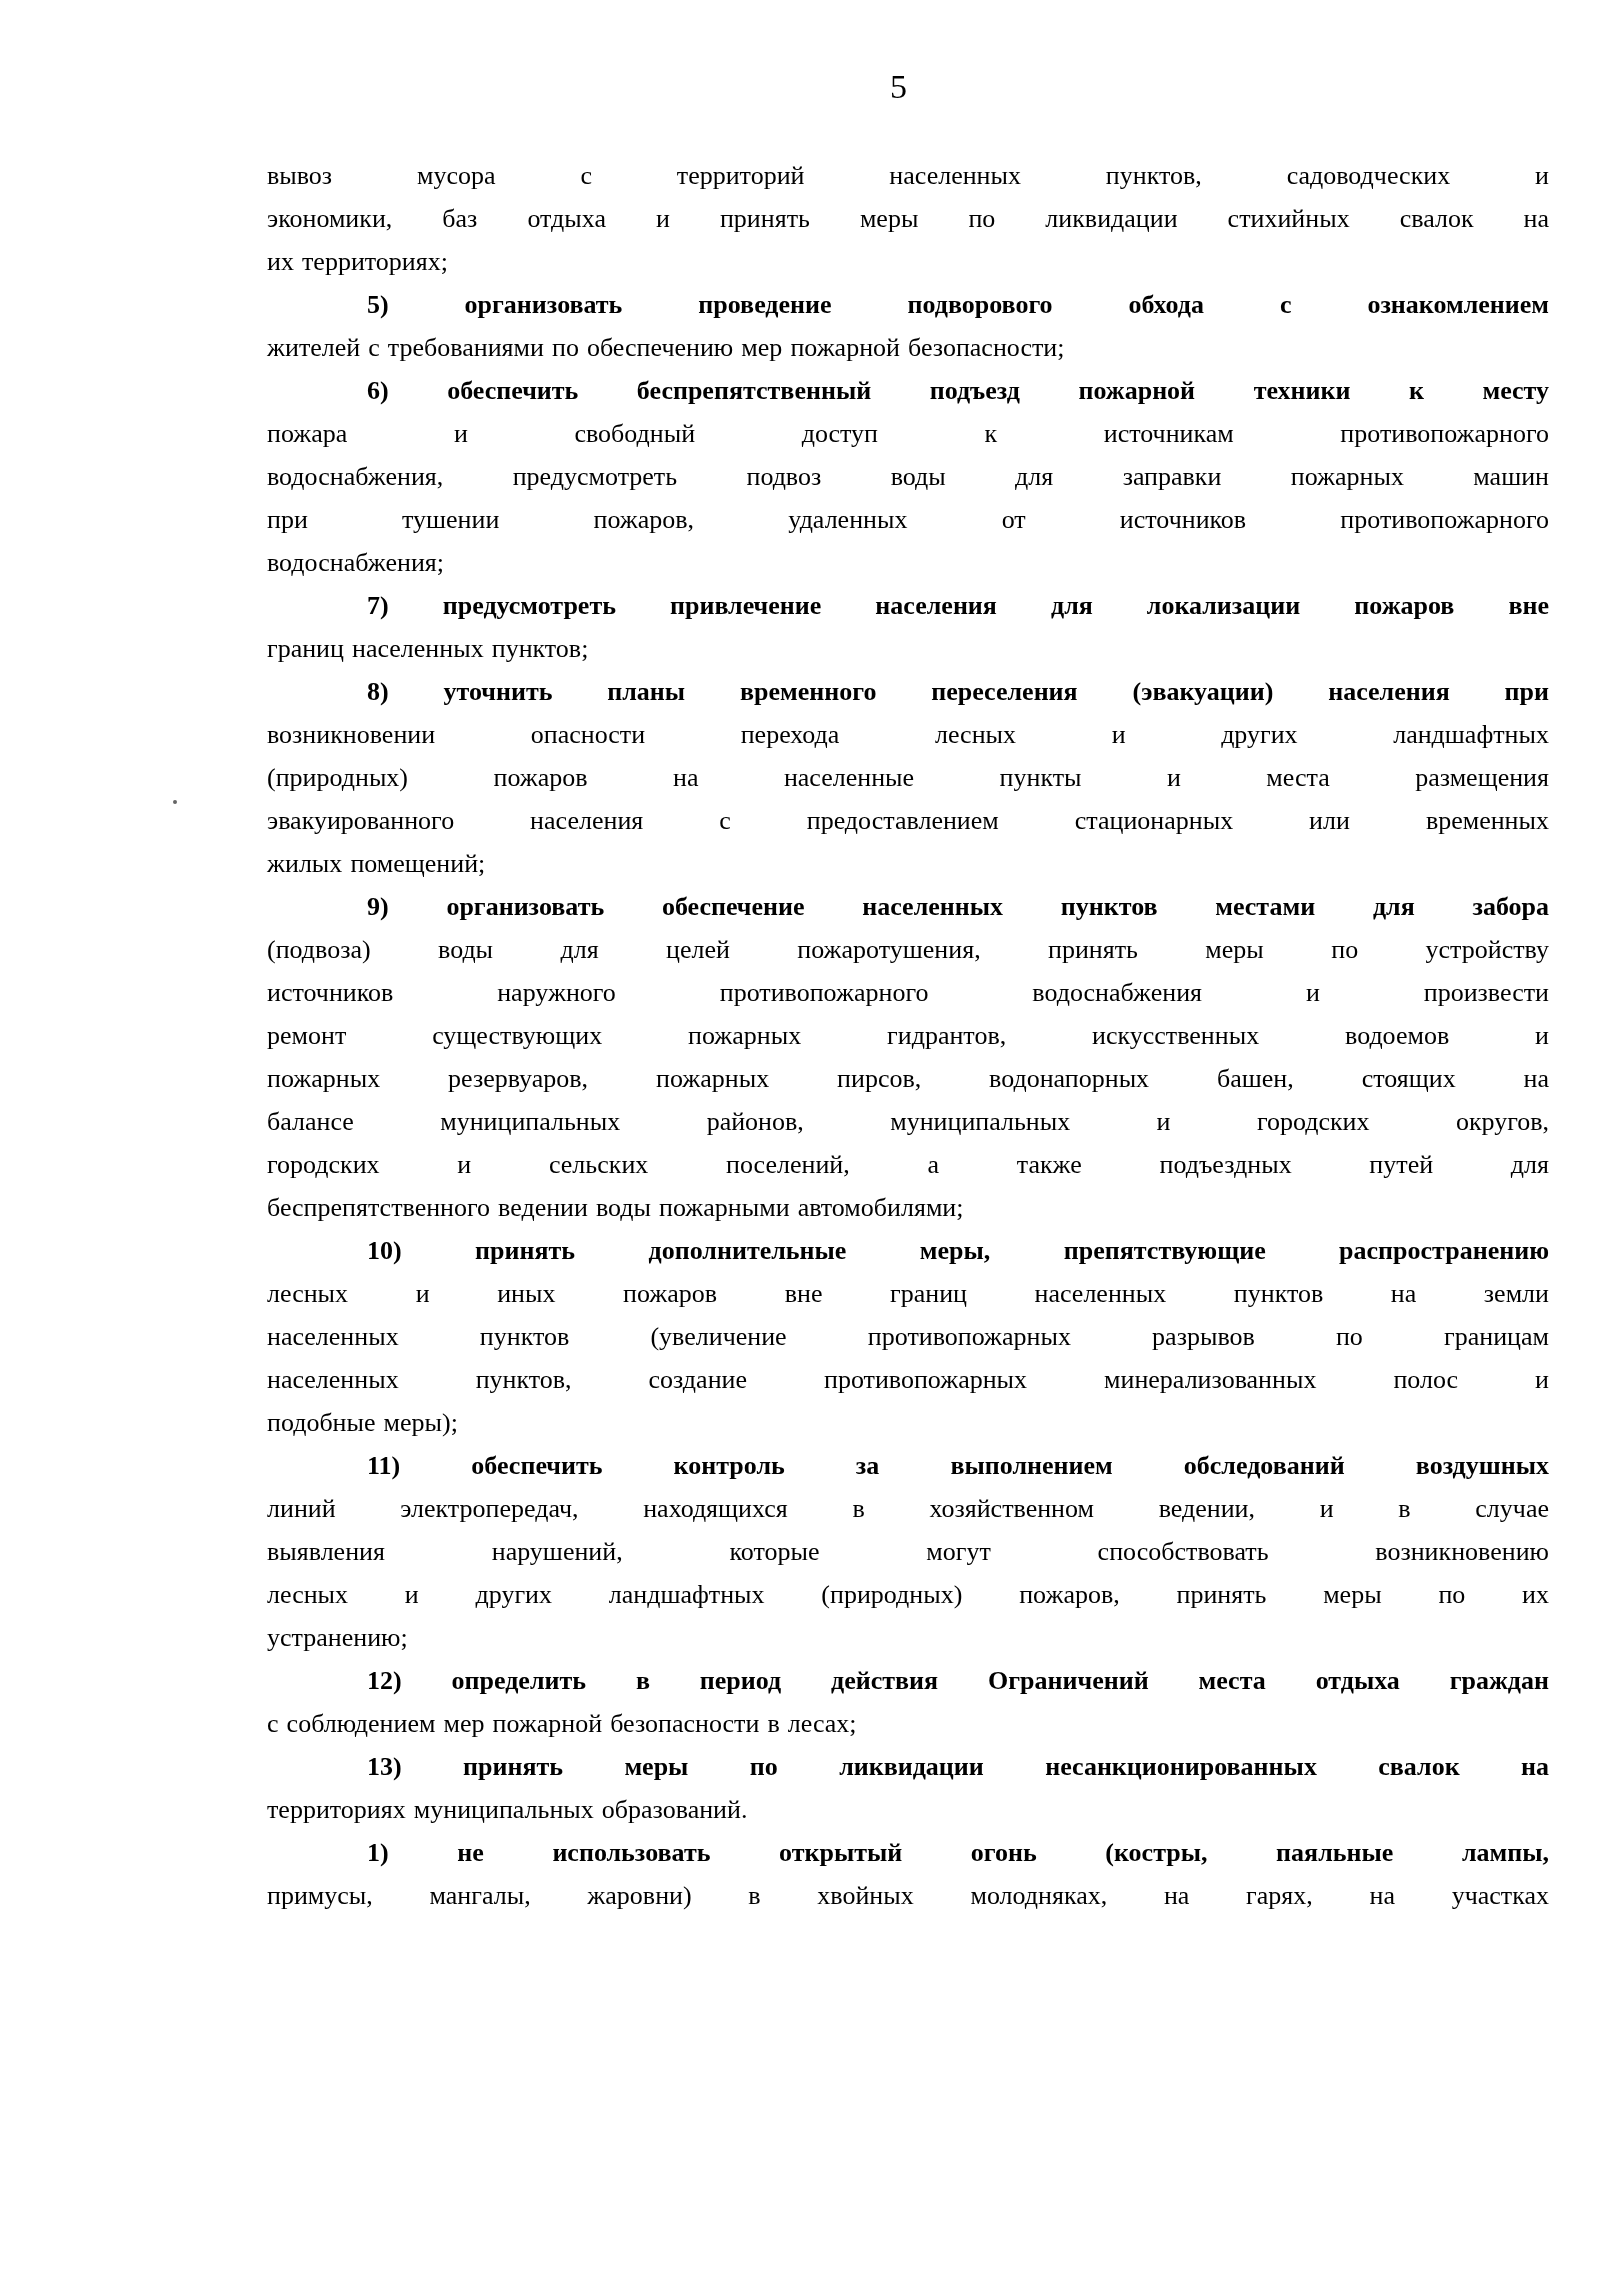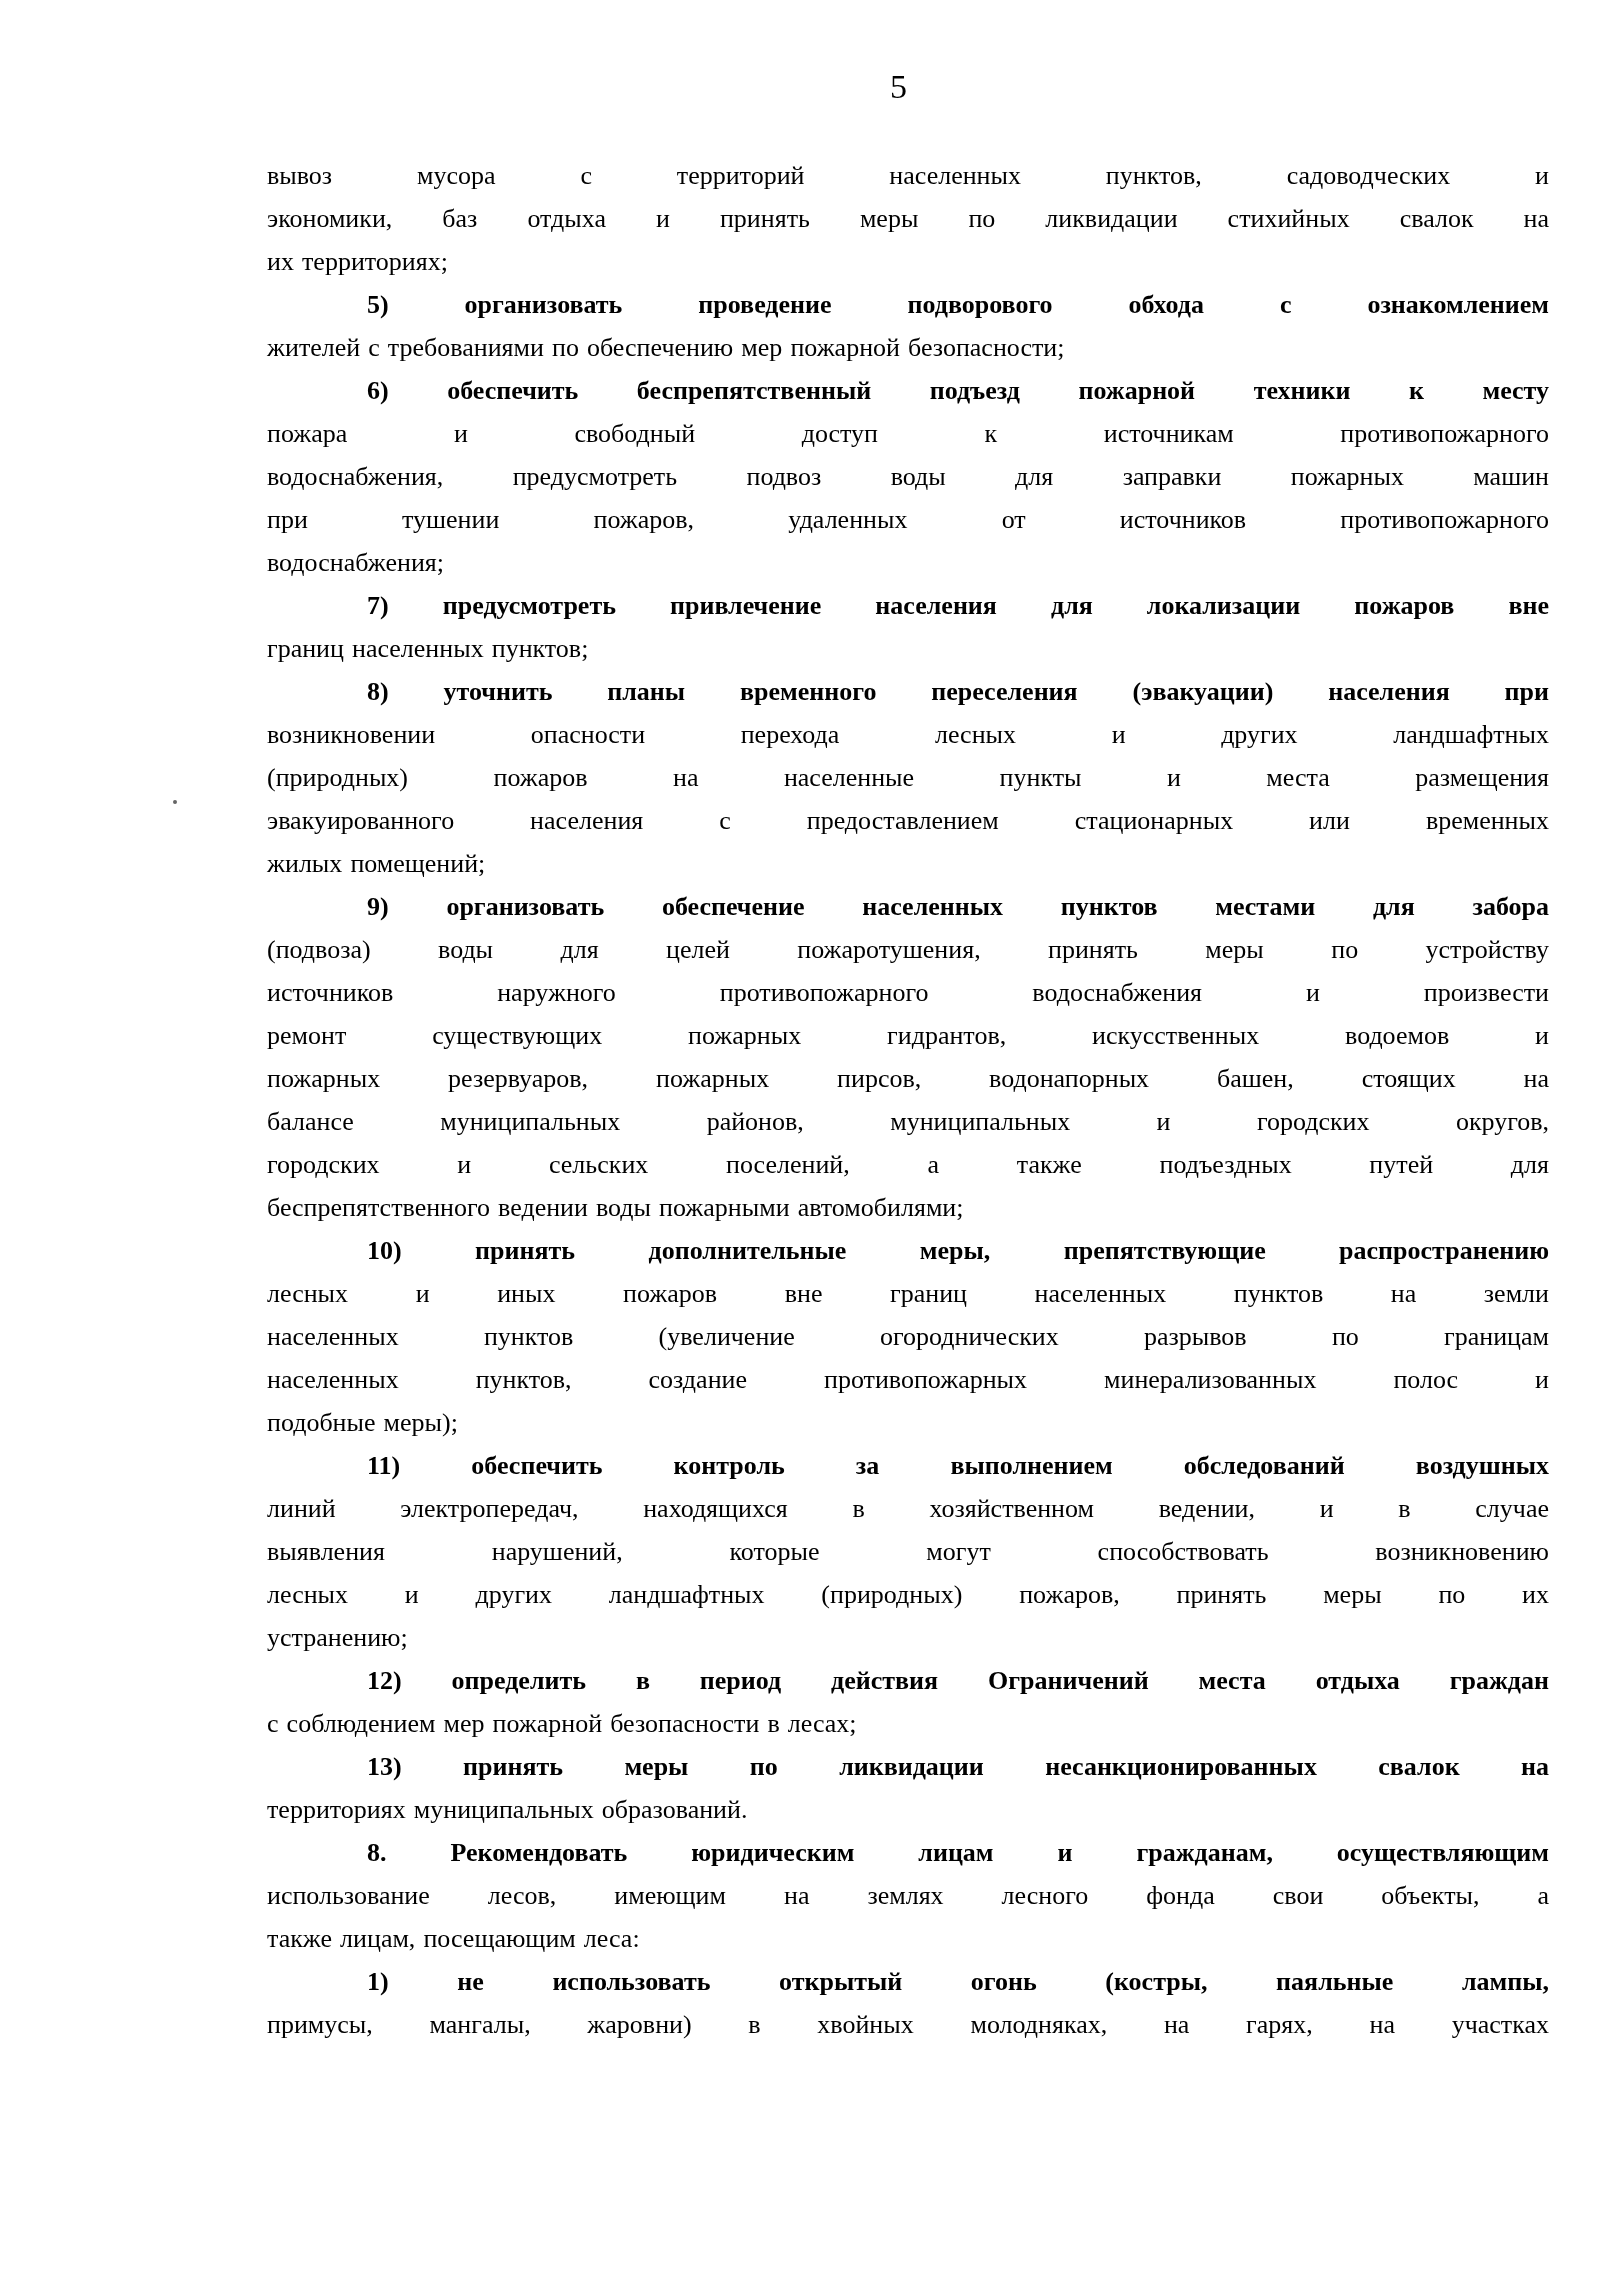--- a/index.html
+++ b/index.html
@@ -106,45 +106,40 @@
         <div class="line">источников наружного противопожарного водоснабжения и произвести</div>
         <div class="line">ремонт существующих пожарных гидрантов, искусственных водоемов и</div>
         <div class="line">пожарных резервуаров, пожарных пирсов, водонапорных башен, стоящих на</div>
         <div class="line">балансе муниципальных районов, муниципальных и городских округов,</div>
         <div class="line">городских и сельских поселений, а также подъездных путей для</div>
         <div class="line para-end">беспрепятственного ведении воды пожарными автомобилями;</div>
       </div>
       <div class="para">
         <div class="line first-indent">10) принять дополнительные меры, препятствующие распространению</div>
         <div class="line">лесных и иных пожаров вне границ населенных пунктов на земли</div>
-        <div class="line">населенных пунктов (увеличение огороднических разрывов по границам</div>
+        <div class="line">населенных пунктов (увеличение противопожарных разрывов по границам</div>
         <div class="line">населенных пунктов, создание противопожарных минерализованных полос и</div>
         <div class="line para-end">подобные меры);</div>
       </div>
       <div class="para">
         <div class="line first-indent">11) обеспечить контроль за выполнением обследований воздушных</div>
         <div class="line">линий электропередач, находящихся в хозяйственном ведении, и в случае</div>
         <div class="line">выявления нарушений, которые могут способствовать возникновению</div>
         <div class="line">лесных и других ландшафтных (природных) пожаров, принять меры по их</div>
         <div class="line para-end">устранению;</div>
       </div>
       <div class="para">
         <div class="line first-indent">12) определить в период действия Ограничений места отдыха граждан</div>
         <div class="line para-end">с соблюдением мер пожарной безопасности в лесах;</div>
       </div>
       <div class="para">
         <div class="line first-indent">13) принять меры по ликвидации несанкционированных свалок на</div>
         <div class="line para-end">территориях муниципальных образований.</div>
       </div>
       <div class="para">
-        <div class="line first-indent">8. Рекомендовать юридическим лицам и гражданам, осуществляющим</div>
-        <div class="line">использование лесов, имеющим на землях лесного фонда свои объекты, а</div>
-        <div class="line para-end">также лицам, посещающим леса:</div>
-      </div>
-      <div class="para">
         <div class="line first-indent">1) не использовать открытый огонь (костры, паяльные лампы,</div>
         <div class="line">примусы, мангалы, жаровни) в хвойных молодняках, на гарях, на участках</div>
       </div>
     </div>
 
   <div class="scan-dot" style="left: 173px; top: 800px;"></div>
 
 </div>
 
 

